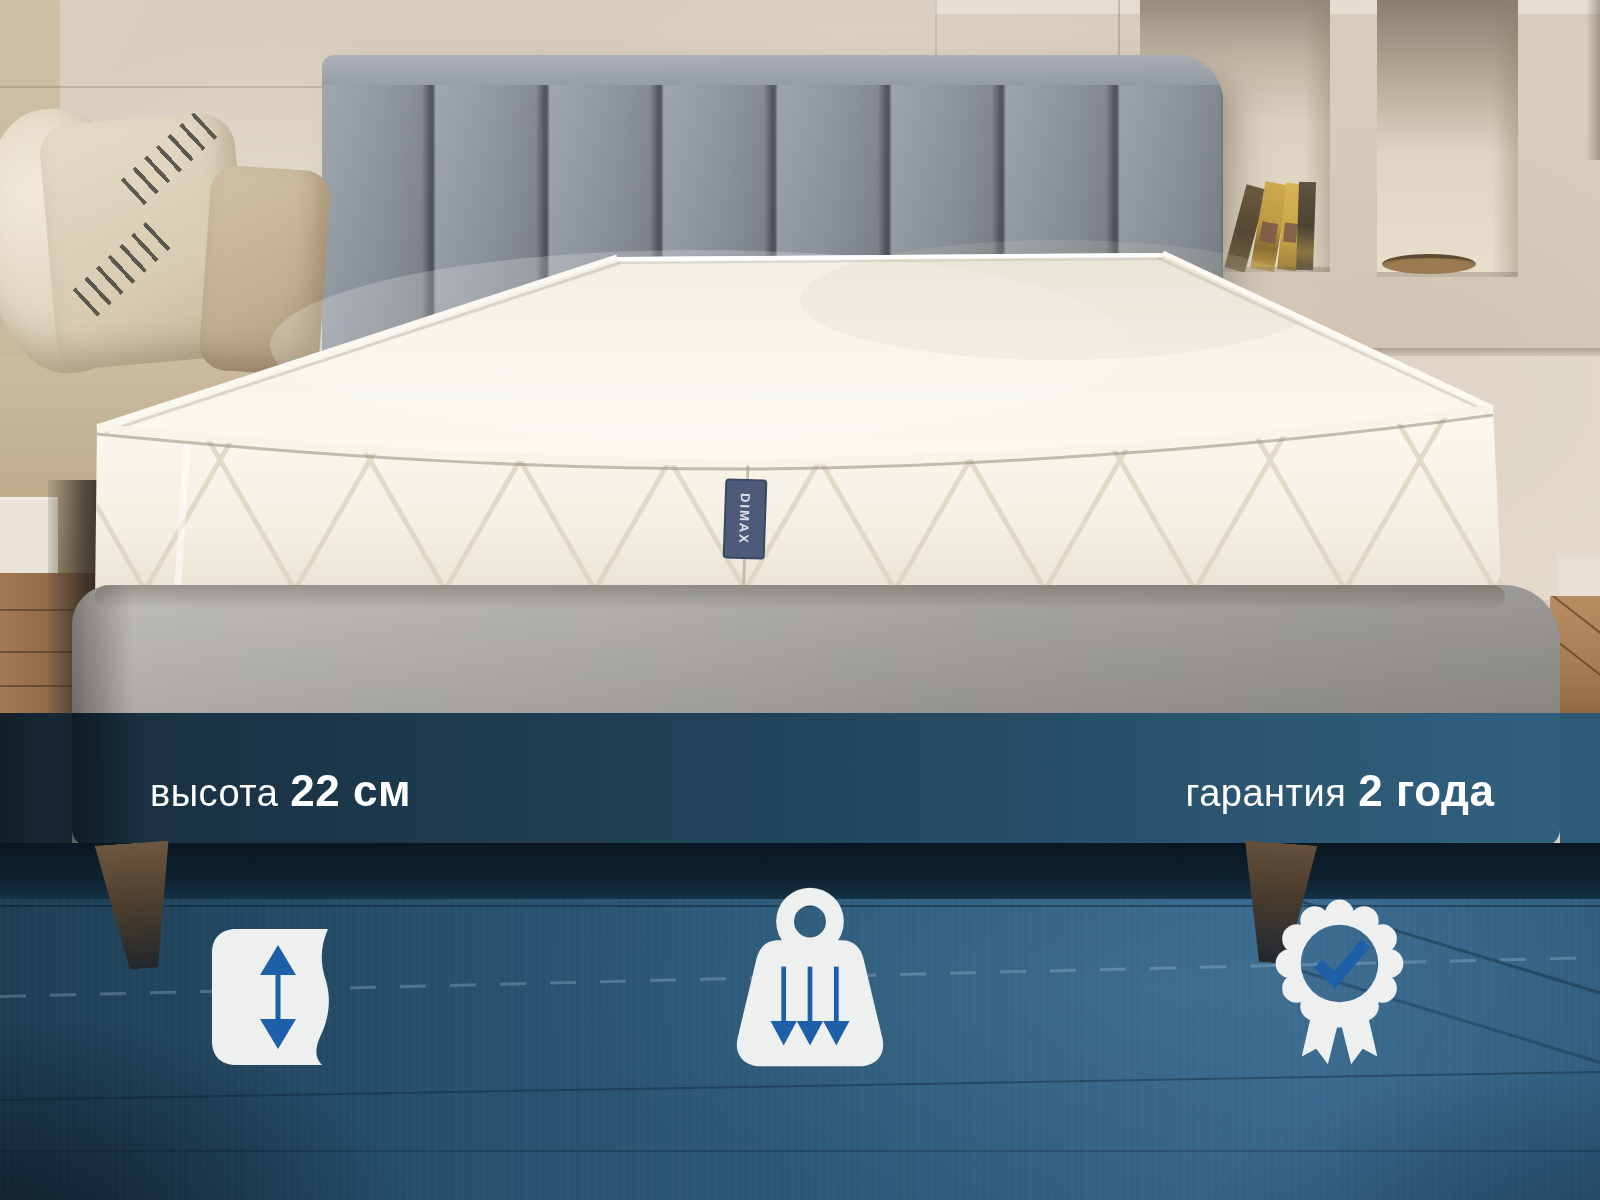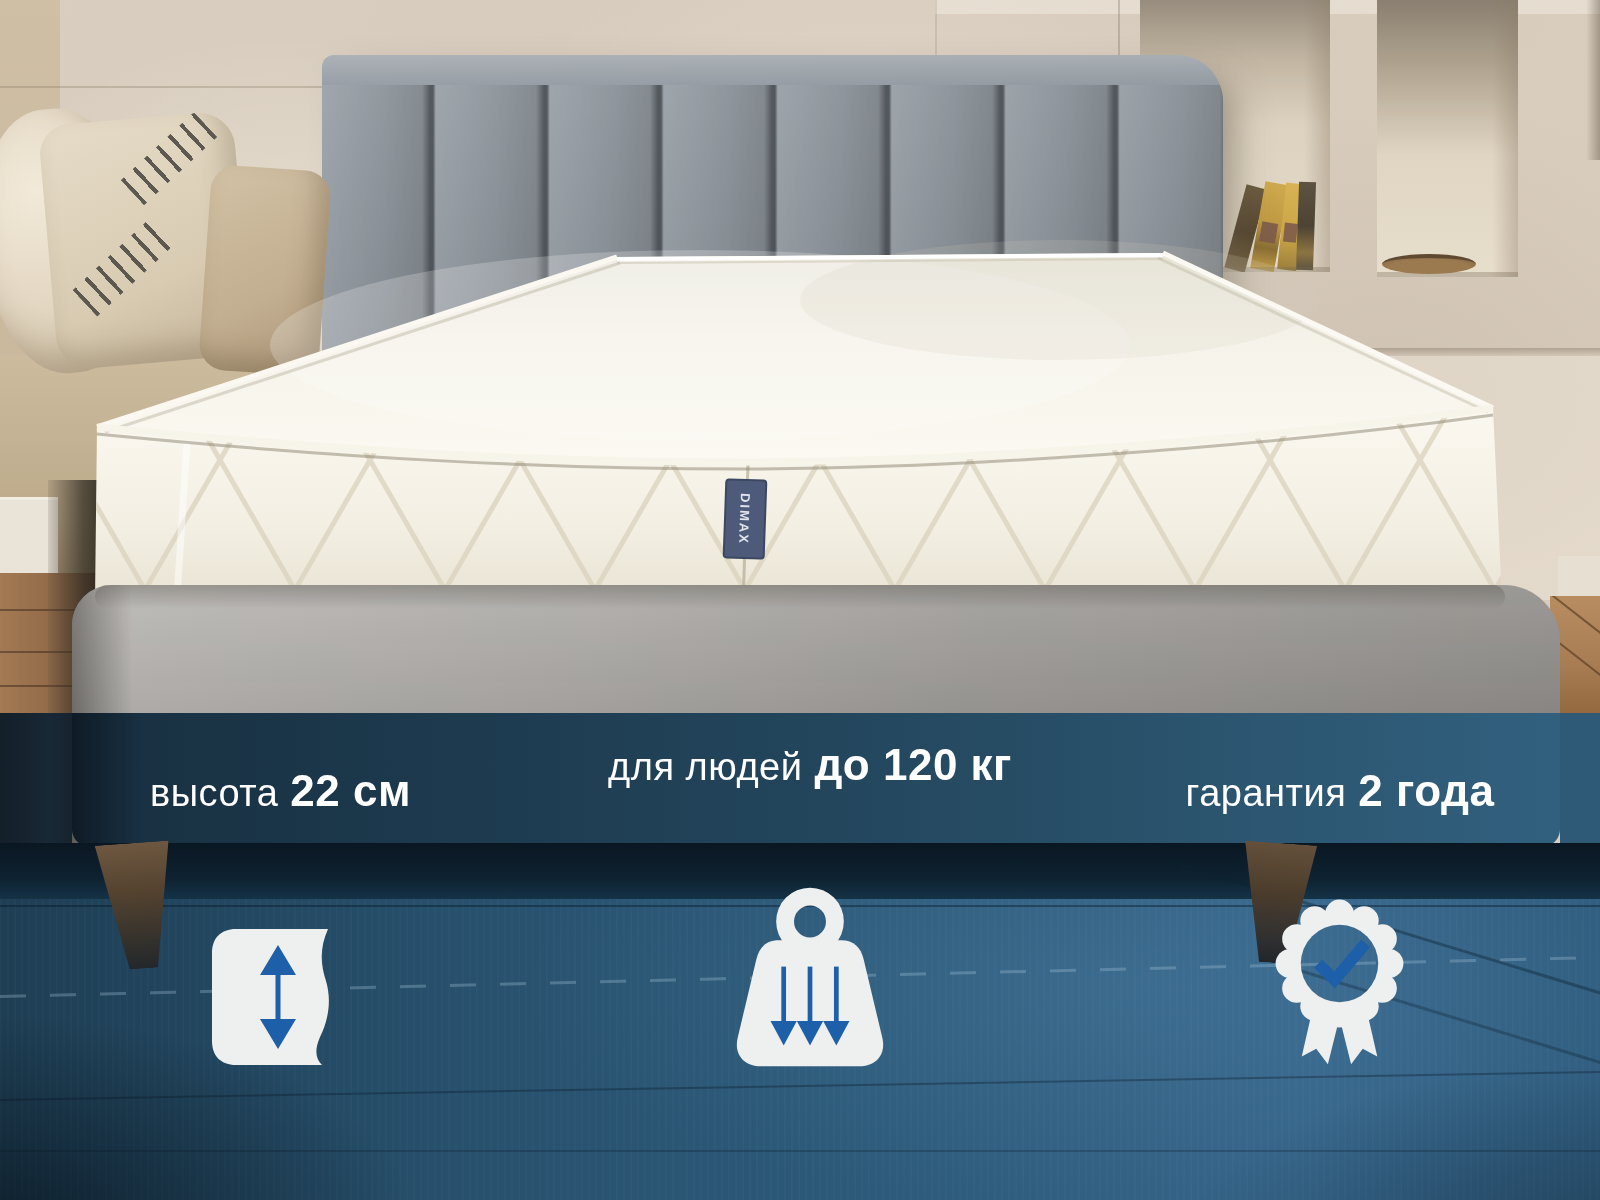--- a/index.html
+++ b/index.html
@@ -285,23 +285,20 @@
     <div class="abs diag-r" style="left:1280px;top:250px;width:420px;opacity:.8;"></div>
     <div class="abs leg leg-left"></div>
     <div class="abs leg leg-right"></div>
     <div class="abs ov-vignette"></div>
   </div>
 
   <div class="feature-text" id="ft-height">
     <span>высота</span><b>22 см</b>
   </div>
   <div class="feature-text" id="ft-weight">
-    <div>
-      <span>для людей</span><b>до 120 кг</b>
-    </div>
   </div>
   <div class="feature-text" id="ft-warranty">
     <span>гарантия</span><b>2 года</b>
   </div>
 
   <svg class="icon-svg" id="icon-height" width="130" height="138" viewBox="0 0 130 136">
     <path fill="#eef0f0" d="M24 0 H116 C108 18 108 34 114 52 C120 72 116 92 108 108 C102 122 104 130 110 136 H24 C9 136 0 127 0 112 V24 C0 9 9 0 24 0 Z"></path>
     <g fill="#1d5fa8">
       <rect x="63.5" y="40" width="5" height="56"></rect>
       <polygon points="66,16 48,46 84,46"></polygon>

